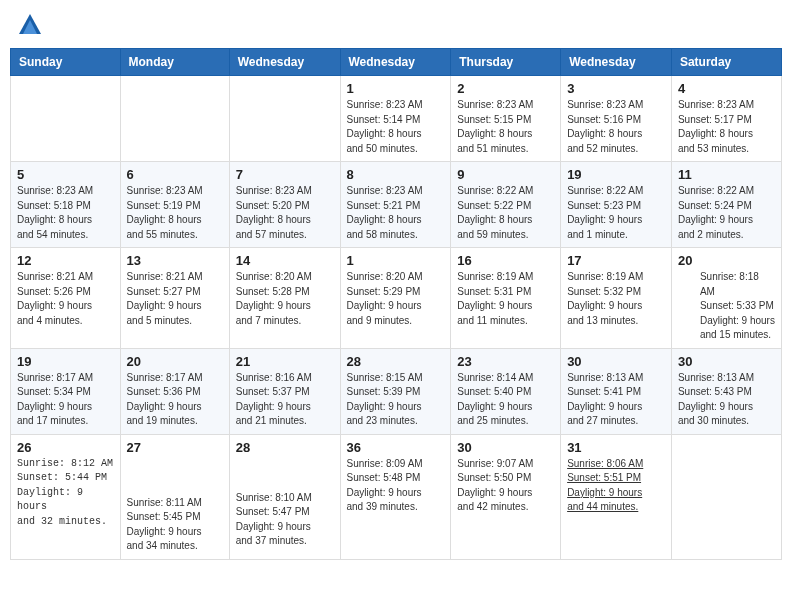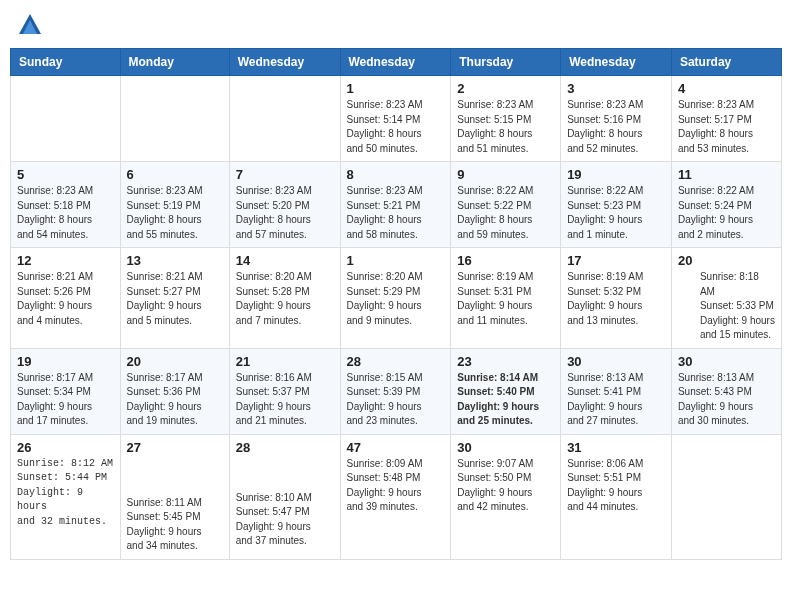--- a/index.html
+++ b/index.html
@@ -287,21 +287,21 @@
         </td>
         <td>
           <div class="day-number">28</div>
           <div class="day-info" style="white-space: pre-line;">Sunrise: 8:15 AM
 Sunset: 5:39 PM
 Daylight: 9 hours
 and 23 minutes.</div>
         </td>
         <td>
           <div class="day-number">23</div>
-          <div class="day-info" style="white-space: pre-line; font-weight: bold;">Sunrise: 8:14 AM
+          <div class="day-info" style="white-space: pre-line;">Sunrise: 8:14 AM
 Sunset: 5:40 PM
 Daylight: 9 hours
 and 25 minutes.</div>
         </td>
         <td>
           <div class="day-number">30</div>
           <div class="day-info" style="white-space: pre-line;">Sunrise: 8:13 AM
 Sunset: 5:41 PM
 Daylight: 9 hours
 and 27 minutes.</div>
@@ -330,36 +330,36 @@
 and 34 minutes.</div>
         </td>
         <td>
           <div class="day-number">28</div>
           <div class="day-info" style="white-space: pre-line; margin-top: 36px;">Sunrise: 8:10 AM
 Sunset: 5:47 PM
 Daylight: 9 hours
 and 37 minutes.</div>
         </td>
         <td>
-          <div class="day-number">47</div>
+          <div class="day-number">36</div>
           <div class="day-info" style="white-space: pre-line;">Sunrise: 8:09 AM
 Sunset: 5:48 PM
 Daylight: 9 hours
 and 39 minutes.</div>
         </td>
         <td>
           <div class="day-number">30</div>
           <div class="day-info" style="white-space: pre-line;">Sunrise: 9:07 AM
 Sunset: 5:50 PM
 Daylight: 9 hours
 and 42 minutes.</div>
         </td>
         <td>
           <div class="day-number">31</div>
-          <div class="day-info" style="white-space: pre-line;">Sunrise: 8:06 AM
+          <div class="day-info" style="white-space: pre-line; text-decoration: underline;">Sunrise: 8:06 AM
 Sunset: 5:51 PM
 Daylight: 9 hours
 and 44 minutes.</div>
         </td>
         <td class="empty-cell"></td>
       </tr>
     </tbody>
 </table>
 
 </body></html>

